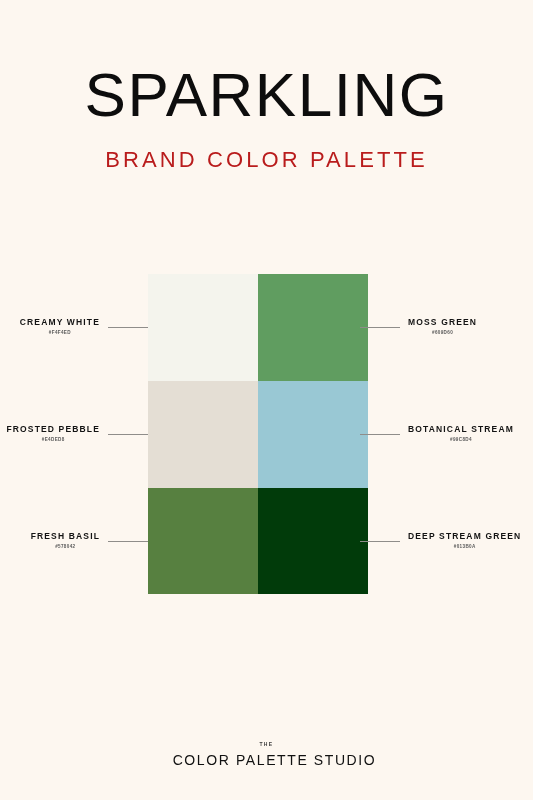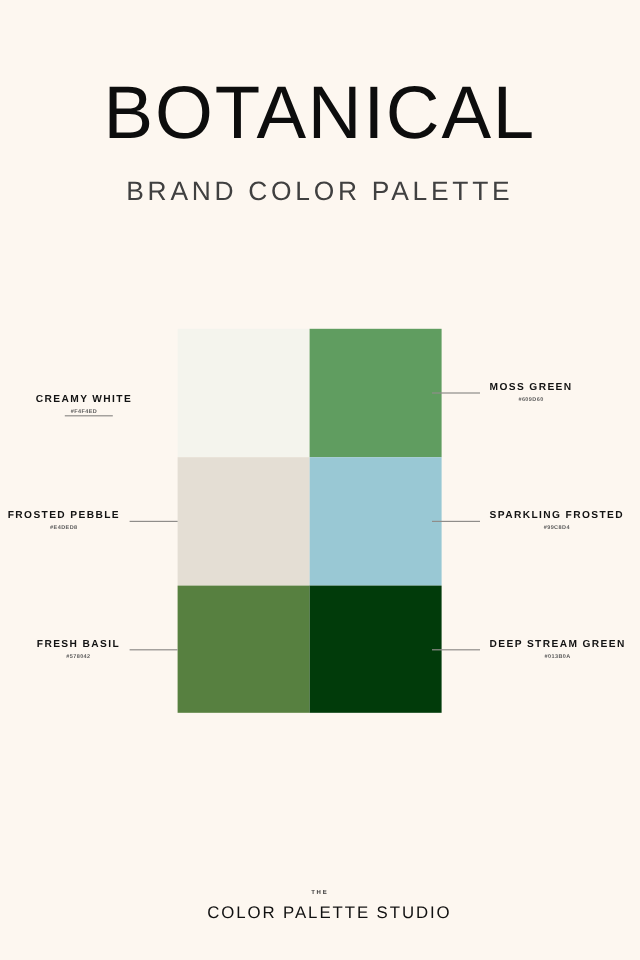--- a/index.html
+++ b/index.html
@@ -39,21 +39,21 @@
     letter-spacing: 1.5px;
     color: #0d0d0d;
     font-family: "Liberation Sans", sans-serif;
   }
   .subtitle {
     margin: 0;
     padding-top: 22px;
     font-size: 22px;
     font-weight: 500;
     letter-spacing: 3.1px;
-    color: #404040;
+    color: #b91c1c;
   }
 
   
   .grid {
     position: absolute;
     left: 148px;
     top: 274px;
     width: 220px;
     height: 320px;
     display: grid;
@@ -146,34 +146,34 @@
     margin-top: 6px;
     padding-left: 16px;
   }
 </style>
 </head>
 <body style="background-color: rgb(253, 247, 240);">
 
 <div class="poster">
 
   <div class="header">
-    <h1 class="title">BOTANICAL</h1>
+    <h1 class="title">SPARKLING</h1>
     <div class="subtitle">BRAND COLOR PALETTE</div>
   </div>
 
   <div class="grid">
     <div class="swatch" style="background-color: rgb(244, 244, 237);"></div>
     <div class="swatch" style="background-color: rgb(96, 157, 96);"></div>
     <div class="swatch" style="background-color: rgb(228, 222, 212);"></div>
     <div class="swatch" style="background-color: rgb(153, 200, 212);"></div>
     <div class="swatch" style="background-color: rgb(87, 128, 64);"></div>
     <div class="swatch" style="background-color: rgb(1, 59, 10);"></div>
   </div>
 
-  <div class="label-row label-left" style="top: 307px; flex-direction: column;">
+  <div class="label-row label-left" style="top: 307px;">
     <div class="label-text">
       <div class="swatch-name">CREAMY WHITE</div>
       <div class="swatch-hex">#F4F4ED</div>
     </div>
     <div class="connector"></div>
   </div>
 
   <div class="label-row label-left" style="top: 521px;">
     <div class="label-text">
       <div class="swatch-name">FRESH BASIL</div>
@@ -194,21 +194,21 @@
     <div class="connector"></div>
     <div class="label-text">
       <div class="swatch-name">MOSS GREEN</div>
       <div class="swatch-hex">#609D60</div>
     </div>
   </div>
 
   <div class="label-row label-right" style="top: 414px;">
     <div class="connector"></div>
     <div class="label-text">
-      <div class="swatch-name">SPARKLING FROSTED</div>
+      <div class="swatch-name">BOTANICAL STREAM</div>
       <div class="swatch-hex">#99C8D4</div>
     </div>
   </div>
 
   <div class="label-row label-right" style="top: 521px;">
     <div class="connector"></div>
     <div class="label-text">
       <div class="swatch-name">DEEP STREAM GREEN</div>
       <div class="swatch-hex">#013B0A</div>
     </div>

